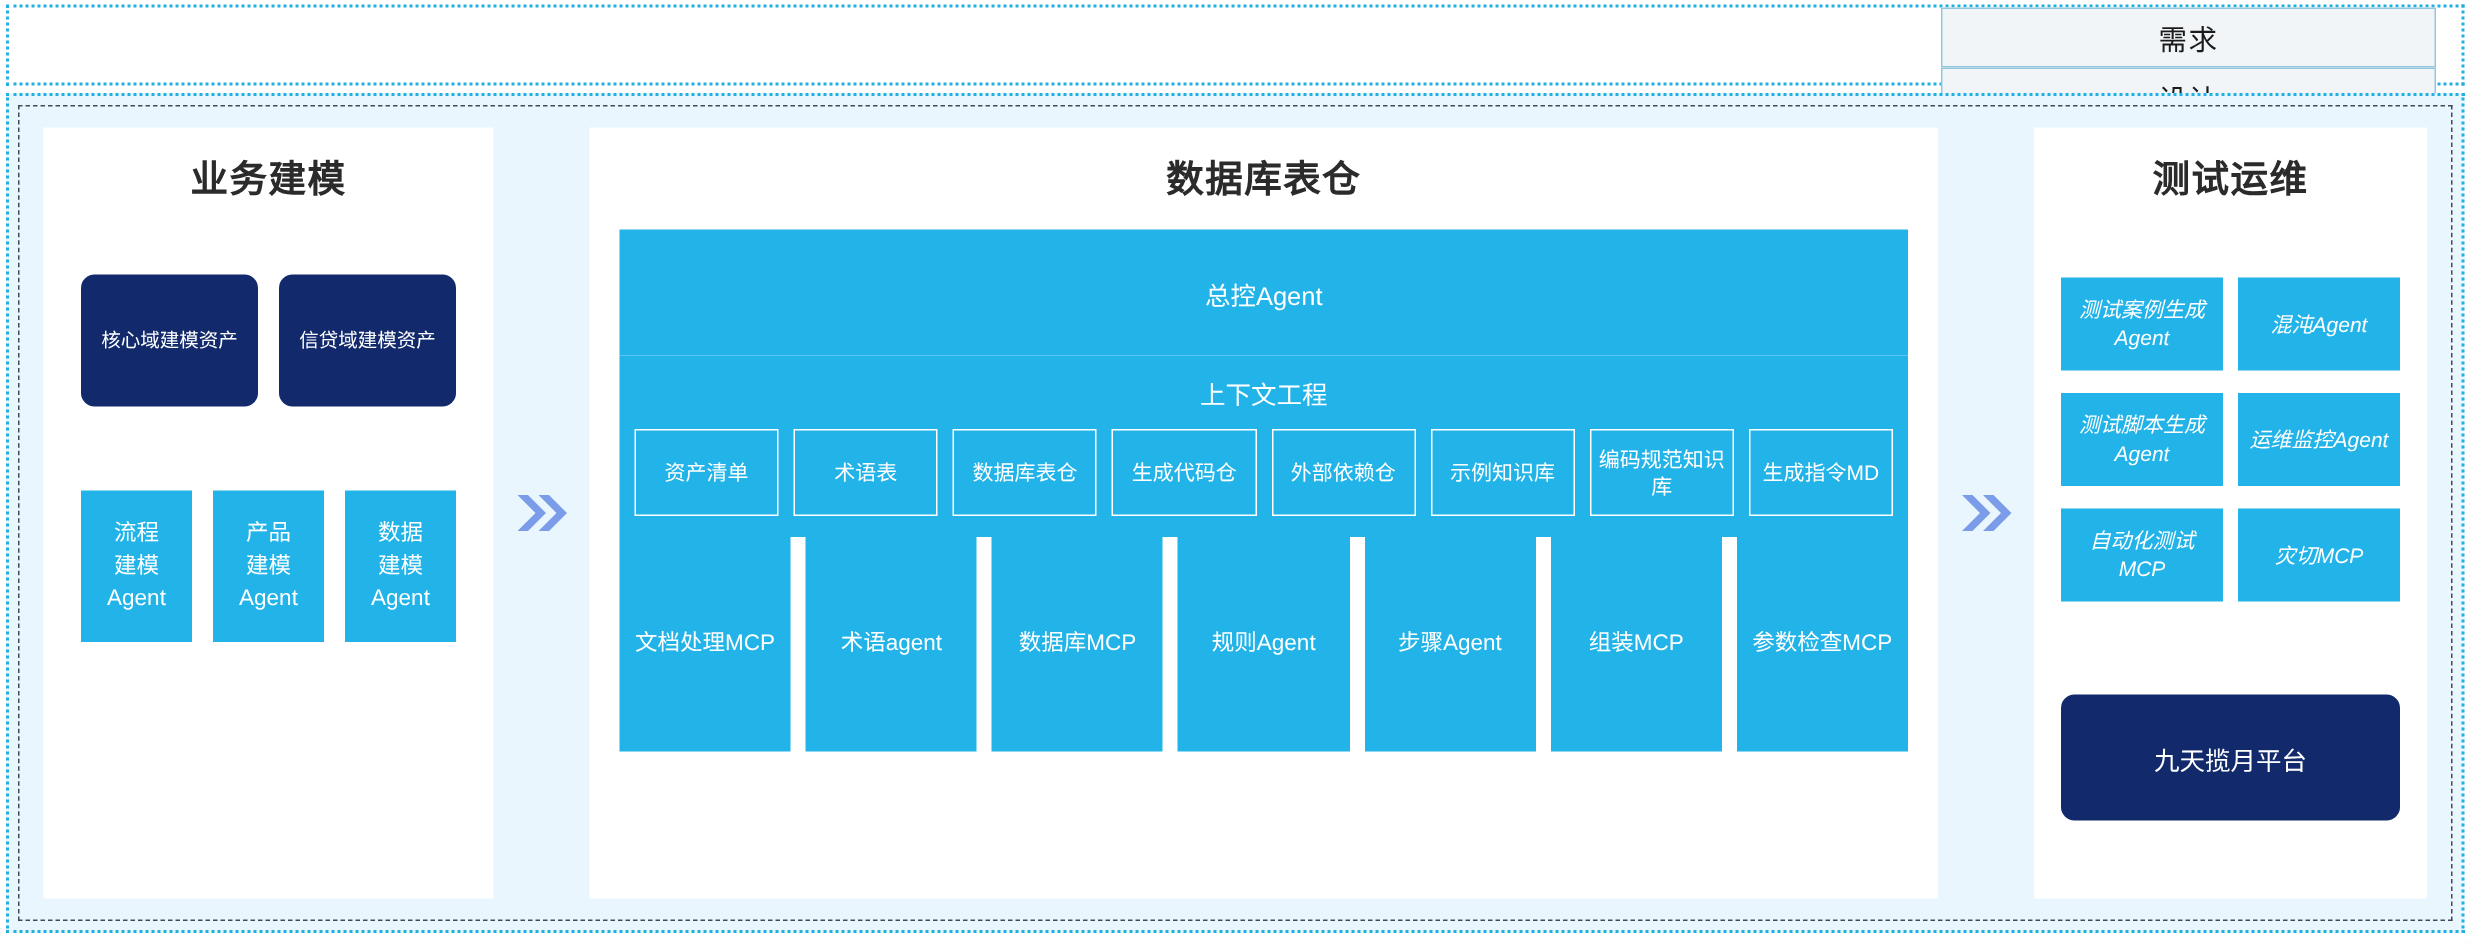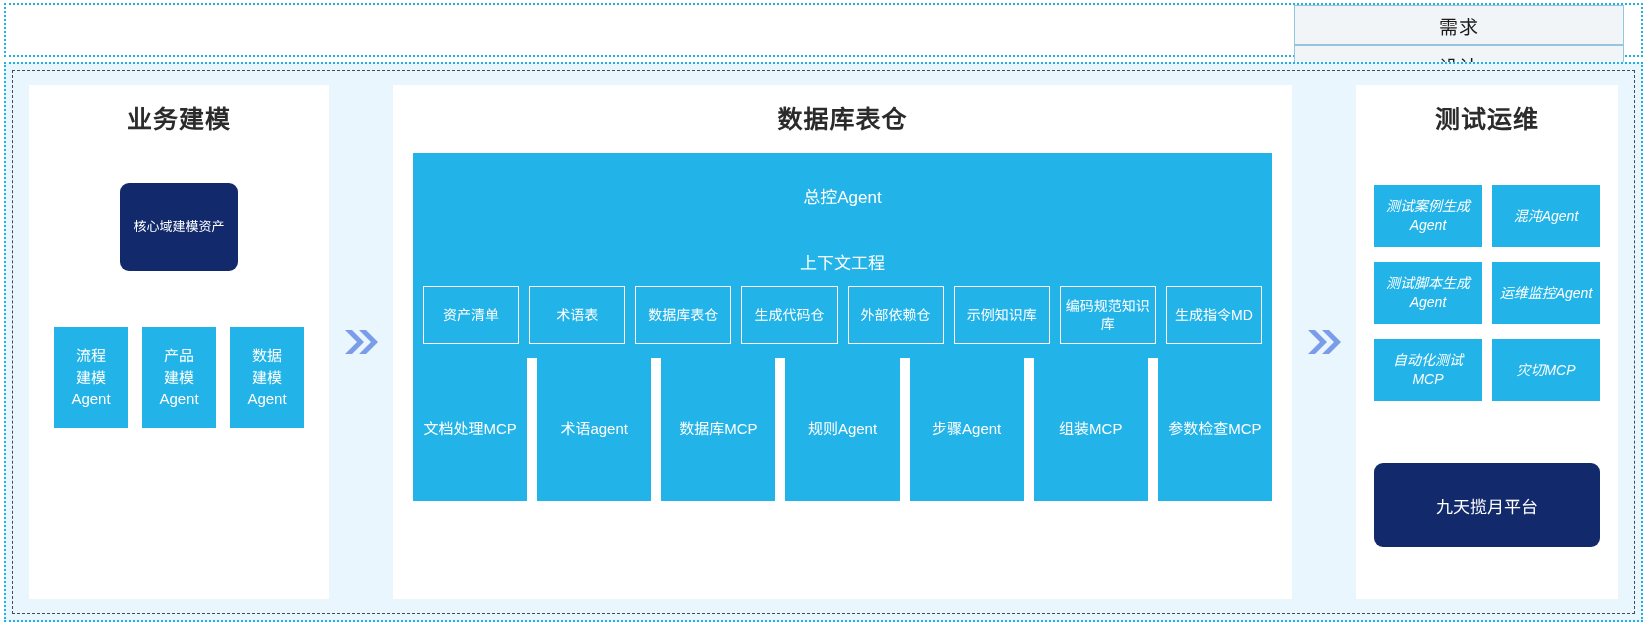--- a/index.html
+++ b/index.html
@@ -275,20 +275,21 @@
   </div>
 
   <div class="main-area">
     <div class="main-inner">
 
       <div class="panel panel-left">
         <div class="panel-title">业务建模</div>
 
         <div class="left-assets">
           <div class="asset-card">核心域建模资产</div>
+          <div class="asset-card">信贷域建模资产</div>
         </div>
 
         <div class="left-agents">
           <div class="agent-card-v">流程
 建模
 Agent</div>
           <div class="agent-card-v">产品
 建模
 Agent</div>
           <div class="agent-card-v">数据

